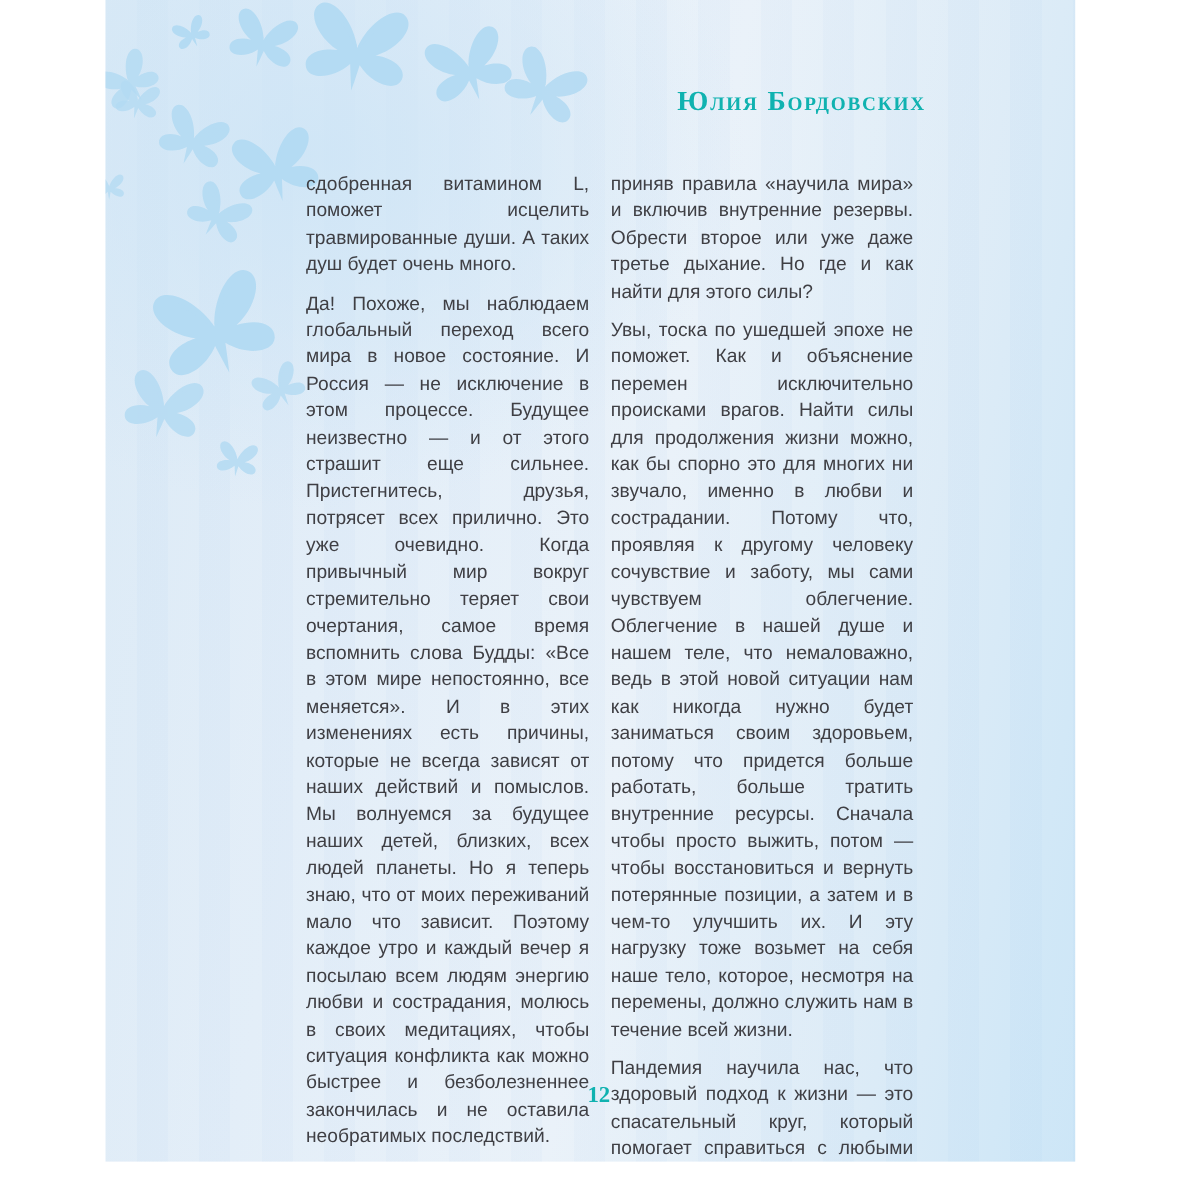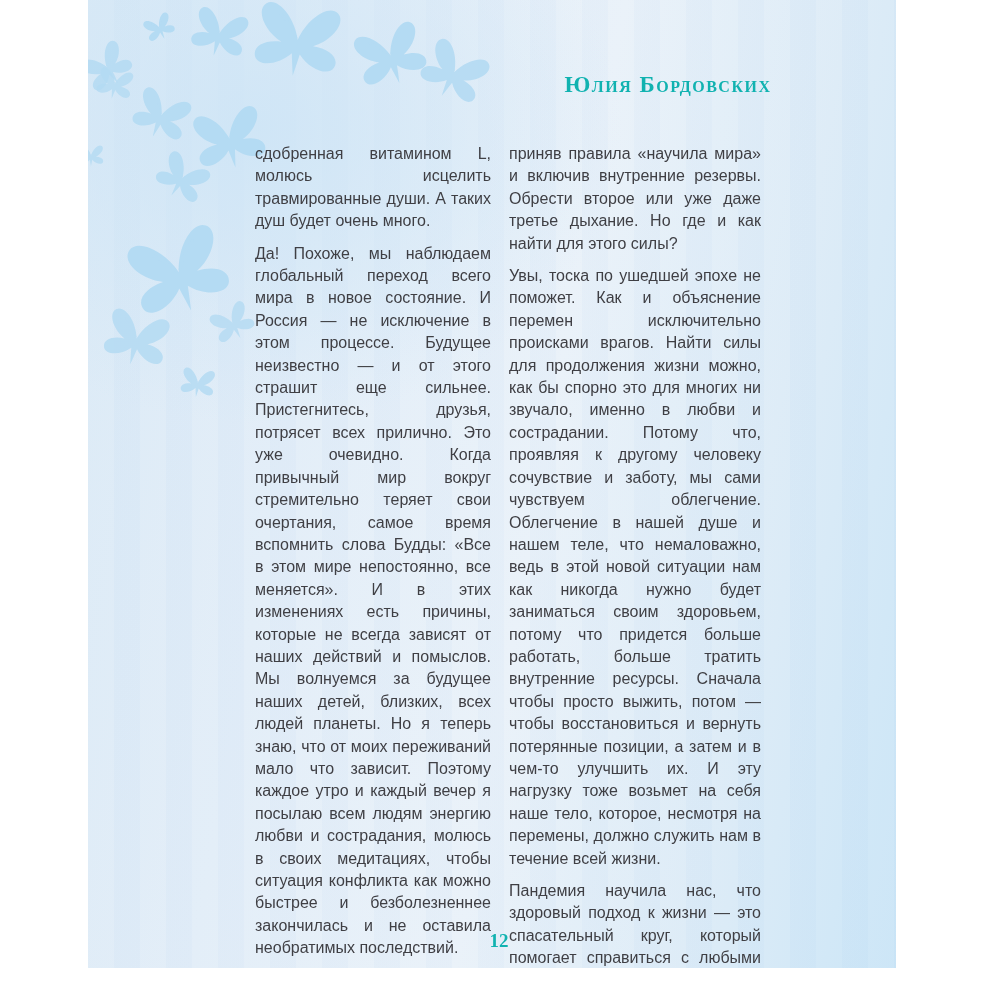--- a/index.html
+++ b/index.html
@@ -138,27 +138,27 @@
           <svg>
             <use href="#butterfly"></use>
           </svg>
         </span>
     </div>
 
     <div class="page-header" style="color: rgb(16, 178, 176);">Юлия Бордовских</div>
 
     <div class="columns" style="color: rgb(63, 63, 68);">
       <div class="col col-left">
-          <p>сдобренная витамином L, молюсь исцелить травмированные души. А таких душ будет очень много.</p>
+          <p>сдобренная витамином L, поможет исцелить травмированные души. А таких душ будет очень много.</p>
           <p>Да! Похоже, мы наблюдаем глобальный переход всего мира в новое состояние. И Россия — не исключение в этом процессе. Будущее неизвестно — и от этого страшит еще сильнее. Пристегнитесь, друзья, потрясет всех прилично. Это уже очевидно. Когда привычный мир вокруг стремительно теряет свои очертания, самое время вспомнить слова Будды: «Все в этом мире непостоянно, все меняется». И в этих изменениях есть причины, которые не всегда зависят от наших действий и помыслов. Мы волнуемся за будущее наших детей, близких, всех людей планеты. Но я теперь знаю, что от моих переживаний мало что зависит. Поэтому каждое утро и каждый вечер я посылаю всем людям энергию любви и сострадания, молюсь в своих медитациях, чтобы ситуация конфликта как можно быстрее и безболезненнее закончилась и не оставила необратимых последствий.</p>
           <p>Пройти сегодня через перемены, справиться с болью помогут не ненависть и страх, а стремление сохранить тепло вашей души и желание жить дальше,</p>
         </div>
       <div class="col col-right">
           <p>приняв правила «научила мира» и включив внутренние резервы. Обрести второе или уже даже третье дыхание. Но где и как найти для этого силы?</p>
           <p>Увы, тоска по ушедшей эпохе не поможет. Как и объяснение перемен исключительно происками врагов. Найти силы для продолжения жизни можно, как бы спорно это для многих ни звучало, именно в любви и сострадании. Потому что, проявляя к другому человеку сочувствие и заботу, мы сами чувствуем облегчение. Облегчение в нашей душе и нашем теле, что немаловажно, ведь в этой новой ситуации нам как никогда нужно будет заниматься своим здоровьем, потому что придется больше работать, больше тратить внутренние ресурсы. Сначала чтобы просто выжить, потом — чтобы восстановиться и вернуть потерянные позиции, а затем и в чем-то улучшить их. И эту нагрузку тоже возьмет на себя наше тело, которое, несмотря на перемены, должно служить нам в течение всей жизни.</p>
           <p>Пандемия научила нас, что здоровый подход к жизни — это спасательный круг, который помогает справиться с любыми сложностями. Все что угодно может происходить во внеш-</p>
         </div>
     </div>
 
-    <div class="page-number" style="color: rgb(16, 178, 176); margin-top: 28px;">12</div>
+    <div class="page-number" style="color: rgb(16, 178, 176);">12</div>
 
   </div>
 </div>
 
 </body></html>

